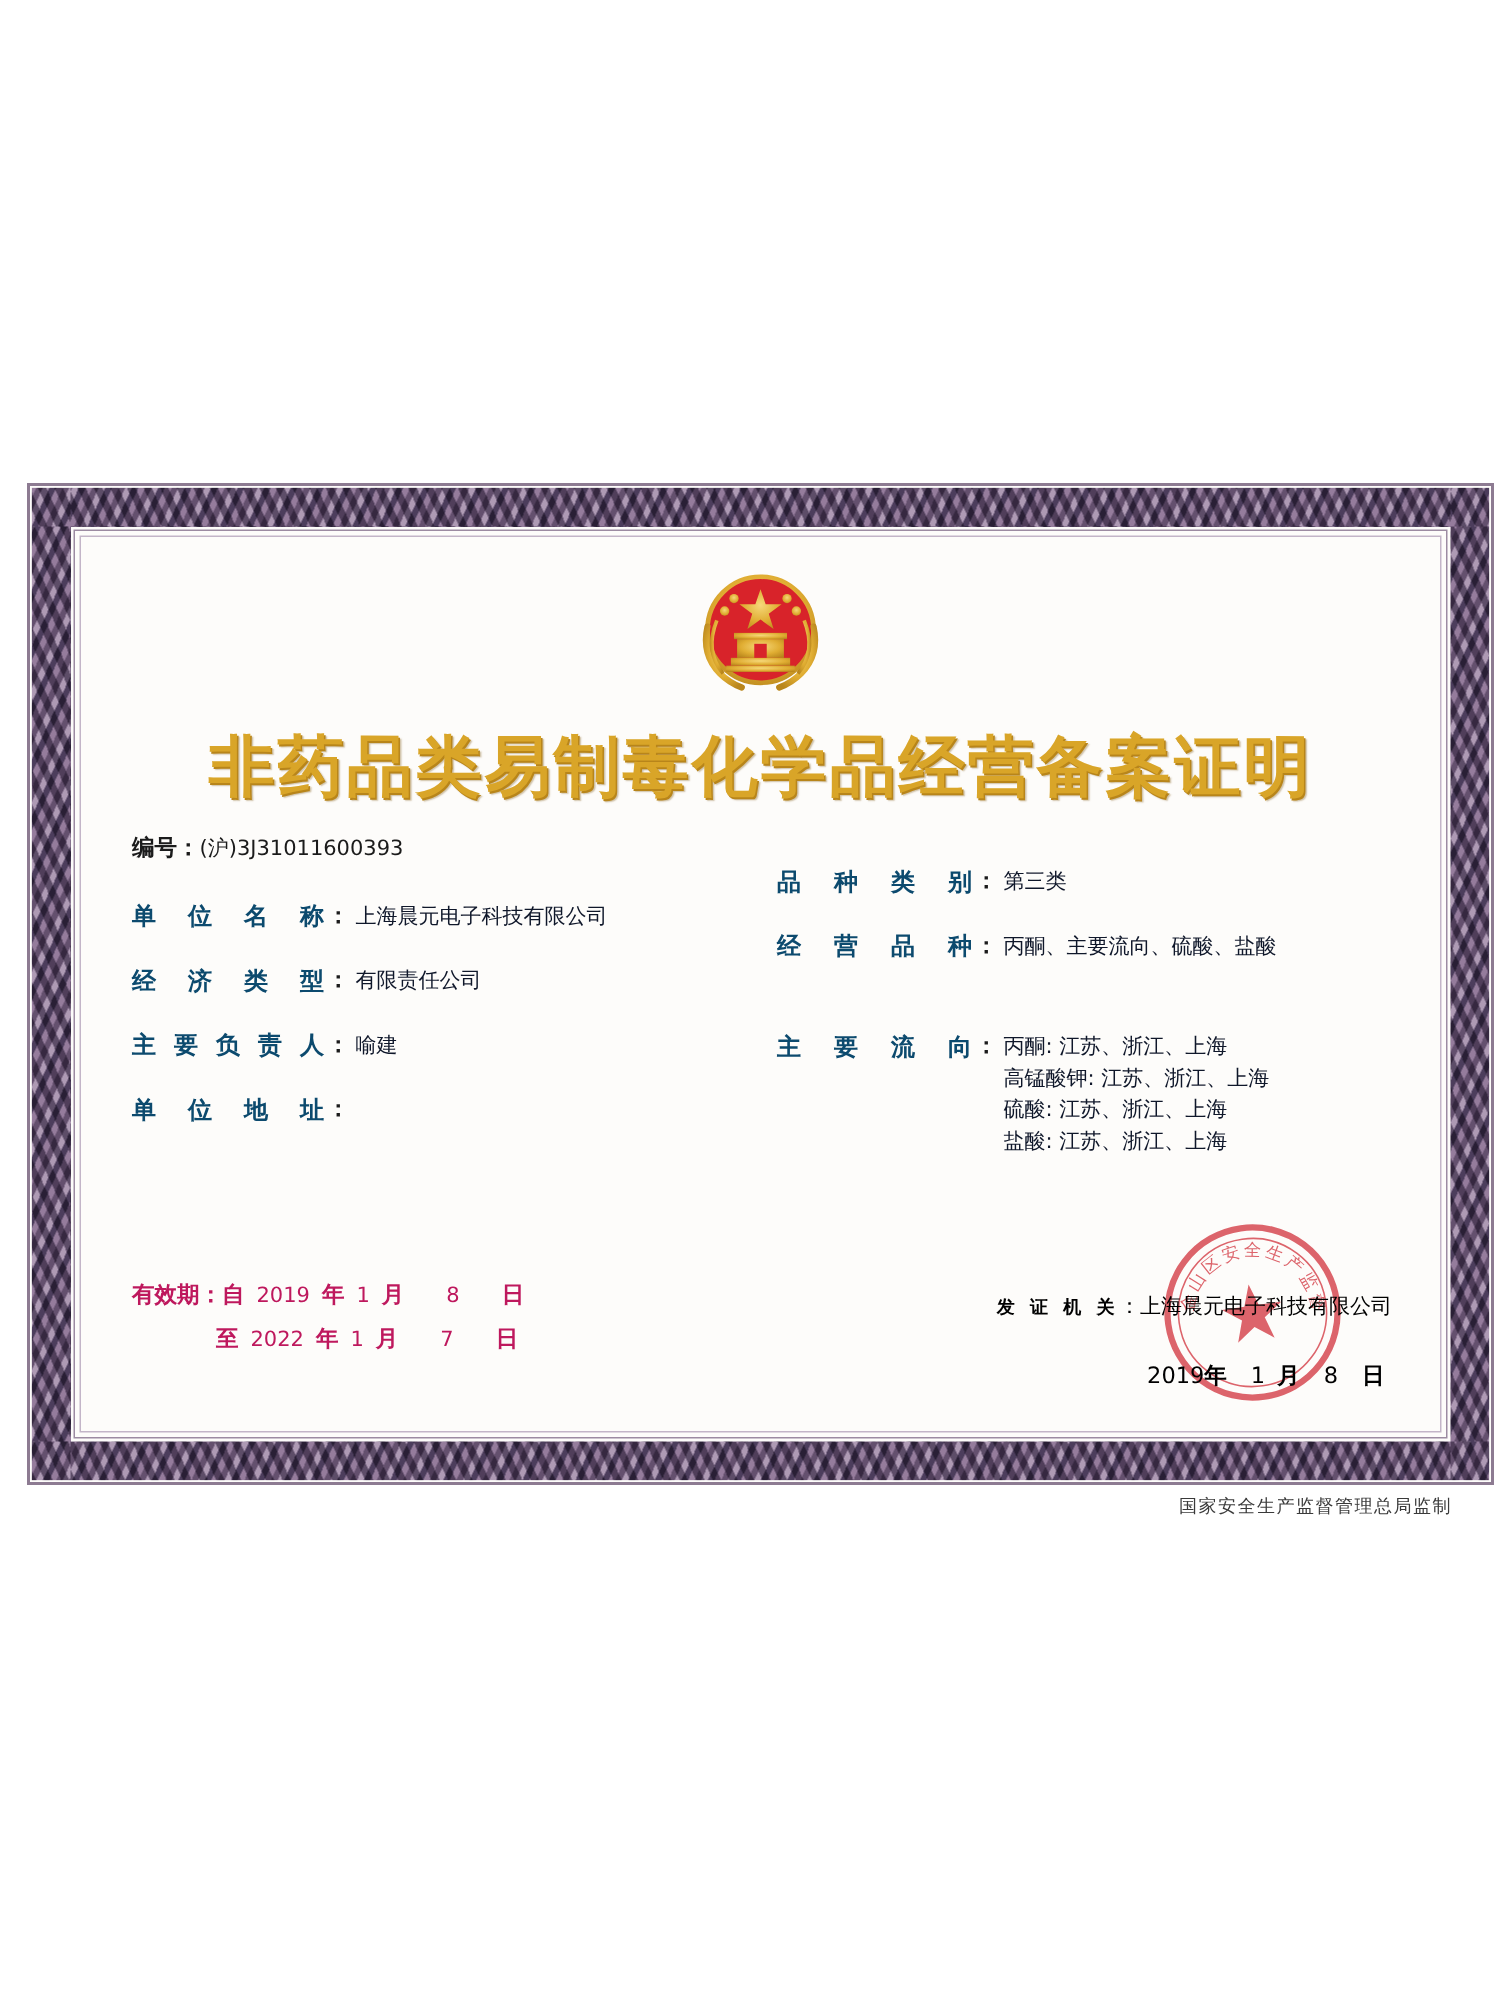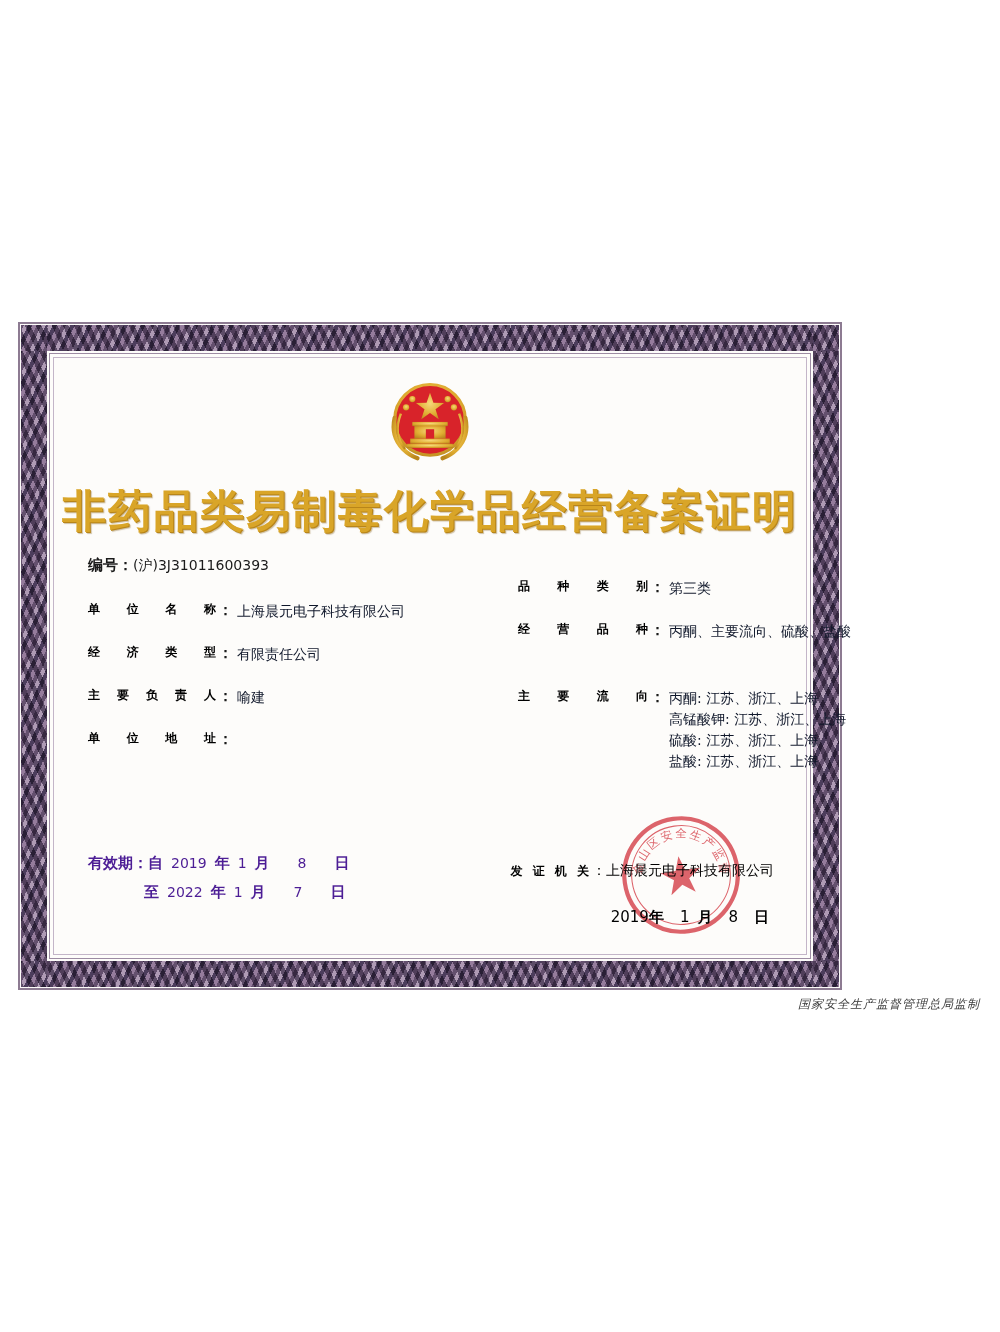--- a/index.html
+++ b/index.html
@@ -13,21 +13,21 @@
     font-family: "Liberation Sans", sans-serif;
     position: relative;
     overflow: hidden;
   }
 
   
   .cert {
     position: absolute;
     left: 18px;
     top: 322px;
-    width: 824px;
+    width: 978px;
     height: 668px;
     background: #fdfcfa;
     box-sizing: border-box;
   }
 
   
   .border-outer {
     position: absolute;
     inset: 0;
     border: 2px solid #8d7b92;
@@ -123,22 +123,22 @@
   }
 
   .row {
     display: flex;
     align-items: flex-start;
     margin-bottom: 22px;
   }
   .lbl {
     font-family: "DejaVu Sans", sans-serif;
     font-weight: bold;
-    font-size: 12px;
-    color: #000000;
+    font-size: 16px;
+    color: #0c4a6e;
     white-space: nowrap;
     flex: 0 0 auto;
   }
   .lbl-wide {
     width: 128px;
     display: inline-block;
     text-align: justify;
     text-align-last: justify;
   }
   .lbl-wide-r {
@@ -168,21 +168,21 @@
   }
   .no-row .nv { font-weight: normal; font-size: 14px; }
 
   
   .validity {
     position: absolute;
     left: 32px;
     top: 494px;
     font-family: "DejaVu Sans", sans-serif;
     font-size: 15px;
-    color: #4c1d95;
+    color: #be185d;
   }
   .validity .line {
     display: flex;
     align-items: baseline;
     margin-bottom: 10px;
     white-space: nowrap;
   }
   .validity .k { font-weight: bold; }
   .validity .v { font-weight: normal; font-size: 14px; }
   .sp { display: inline-block; width: 16px; }
@@ -227,28 +227,27 @@
     width: 126px;
     height: 126px;
     opacity: 0.75;
     transform: rotate(-8deg);
   }
 
   
   .footer {
     position: absolute;
     left: 0;
-    right: 20px;
+    right: 32px;
     top: 996px;
     text-align: right;
     font-family: "DejaVu Sans", sans-serif;
     font-size: 12px;
     color: #3a3a3a;
     letter-spacing: 1px;
-    font-style: italic;
   }
 </style>
 </head>
 <body>
 
 <div class="cert">
   <div class="border-outer"></div>
   <div class="border-band"></div>
   <div class="border-inner-line"></div>
   <div class="border-inner-line2"></div>

